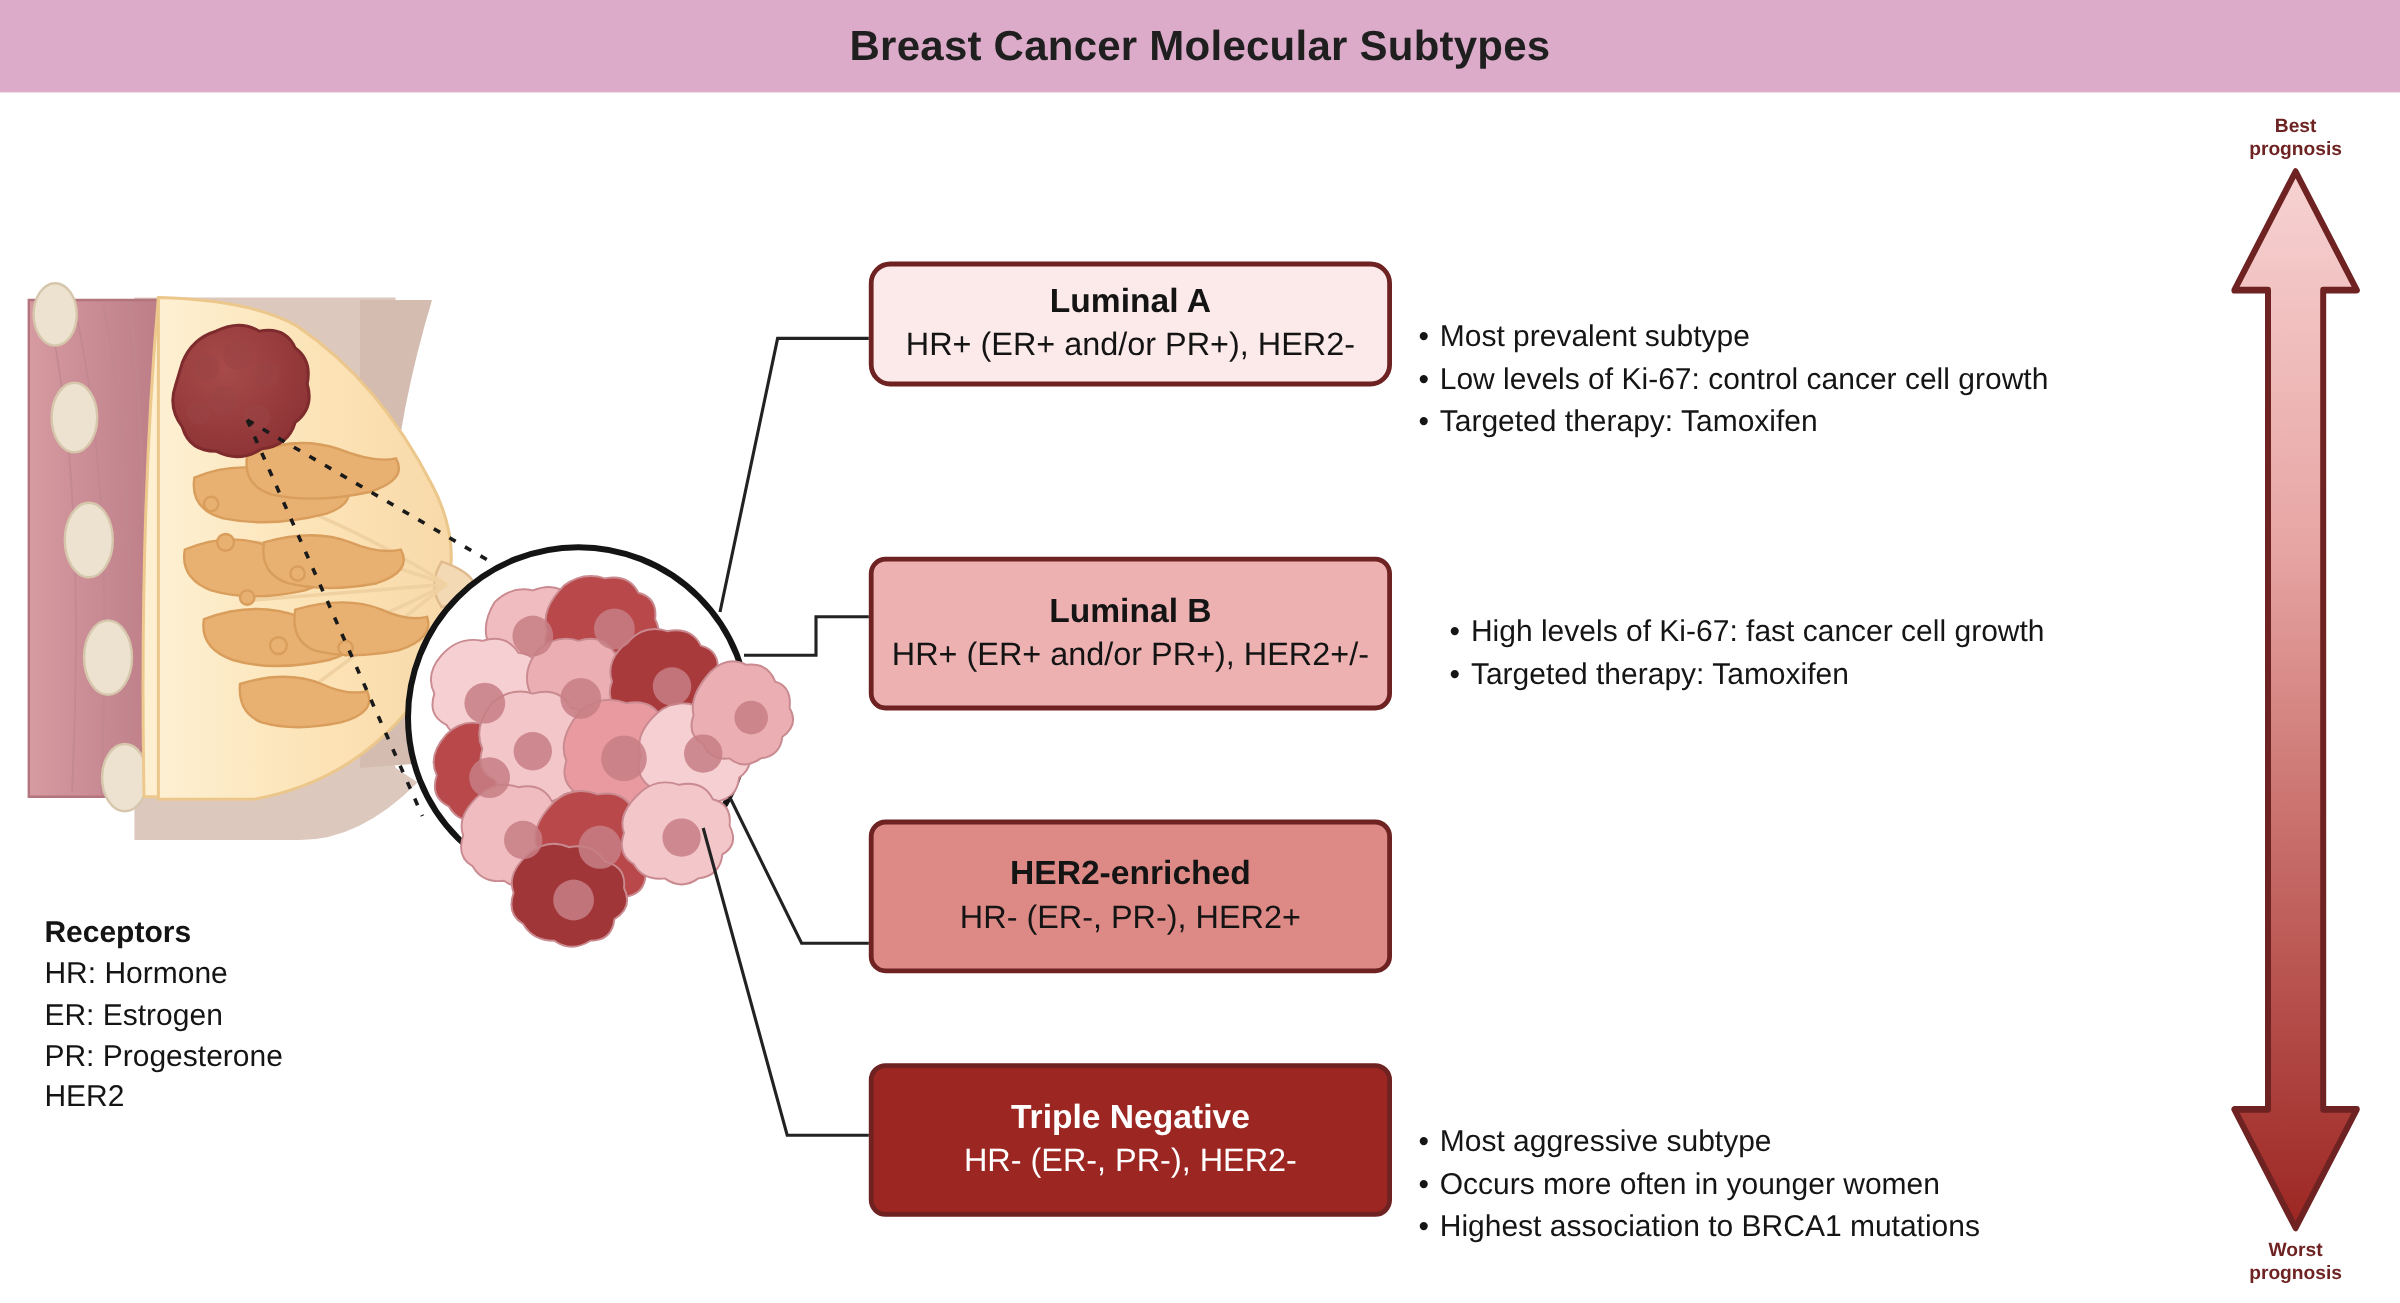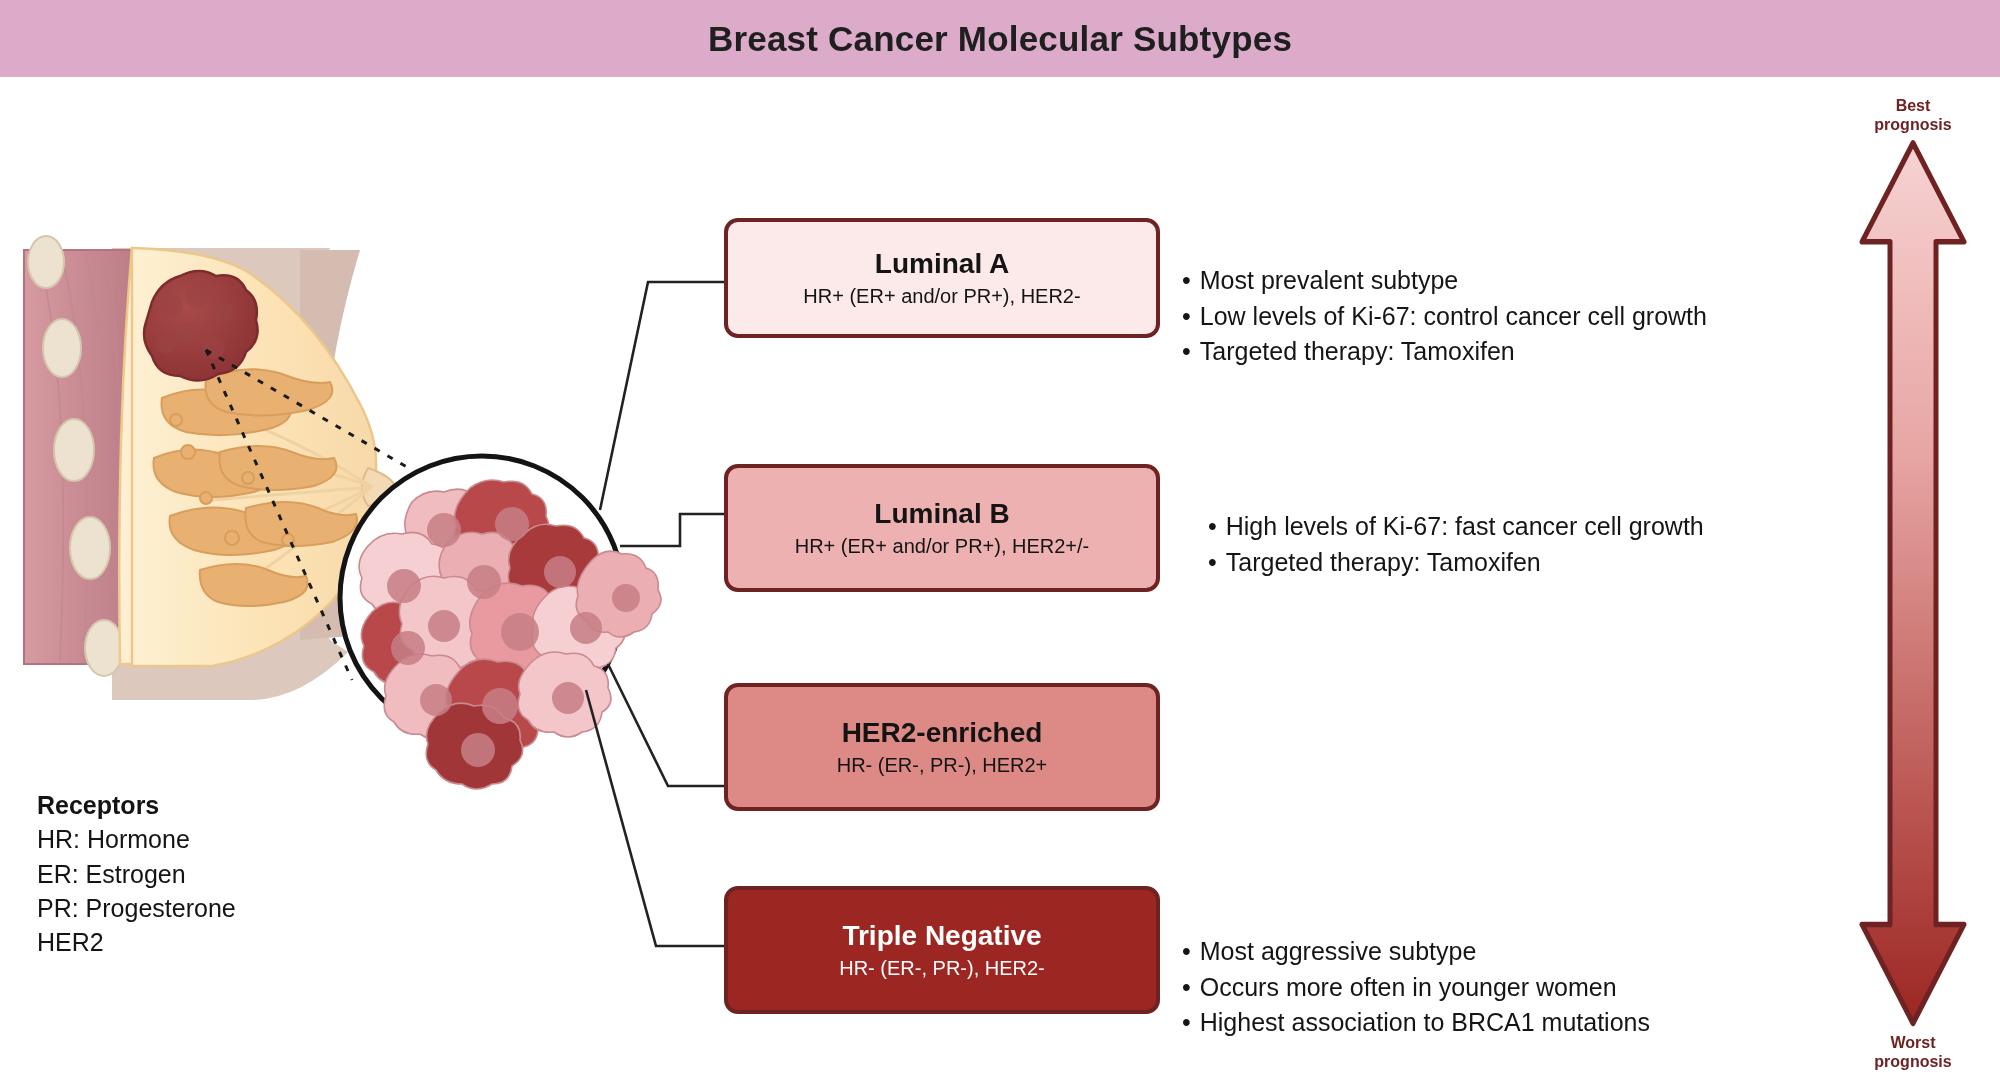--- a/index.html
+++ b/index.html
@@ -21,44 +21,44 @@
     font-size: 35px; font-weight: bold; color: #1f1f1f; letter-spacing: .2px;
   }
 
   
   .subtype-box {
     position: absolute; left: 724px; width: 436px;
     border: 4px solid #6e2222; border-radius: 14px;
     display: flex; flex-direction: column; align-items: center; justify-content: center;
   }
   .box-title { font-size: 28px; font-weight: bold; line-height: 1.18; }
-  .box-sub   { font-size: 20px; line-height: 1.3; margin-top: 3px; }
-
-  #box-luminal-a      { top: 218px; height: 120px; background: #fce9e9; }
+  .box-sub   { font-size: 27px; line-height: 1.3; margin-top: 3px; }
+
+  #box-luminal-a      { top: 218px; height: 104px; background: #fce9e9; border-radius: 18px; }
   #box-luminal-b      { top: 464px; height: 128px; background: #edb1b2; }
   #box-her2           { top: 683px; height: 128px; background: #dd8a86; }
   #box-triple-neg     { top: 886px; height: 128px; background: #9c2622; }
 
   #box-luminal-a .box-title, #box-luminal-a .box-sub,
   #box-luminal-b .box-title, #box-luminal-b .box-sub,
   #box-her2 .box-title,      #box-her2 .box-sub      { color: #141414; }
   #box-triple-neg .box-title,#box-triple-neg .box-sub{ color: #ffffff; }
 
   
   .bullets { position: absolute; font-size: 25px; color: #151515; line-height: 1.42; margin-top: 25px; }
   .bullets .bullet { white-space: nowrap; }
   .bullets .bullet::before { content: "\2022"; margin-right: 9px; }
   #bullets-luminal-a  { left: 1182px; top: 238px; }
   #bullets-luminal-b  { left: 1208px; top: 484px; }
   #bullets-her2       { left: 1182px; top: 747px; }
   #bullets-triple-neg { left: 1182px; top: 909px; }
 
   
   #receptors { position: absolute; left: 37px; top: 760px; font-size: 25px; color: #141414; line-height: 1.37; }
-  #receptors .legend-title { font-weight: bold; margin-top: 28px; }
+  #receptors .legend-title { font-weight: bold; }
 
   
   #prognosis { position: absolute; left: 1838px; top: 96px; width: 150px; height: 975px;
                display: flex; flex-direction: column; align-items: center; }
   .prog-label { font-size: 16px; font-weight: bold; color: #6e2222; text-align: center; line-height: 1.2; }
   #prog-arrow-wrap { flex: 1; width: 150px; position: relative; }
 
   
   #connectors, #art-svg, #prog-svg { position: absolute; left: 0; top: 0; }
 </style>

